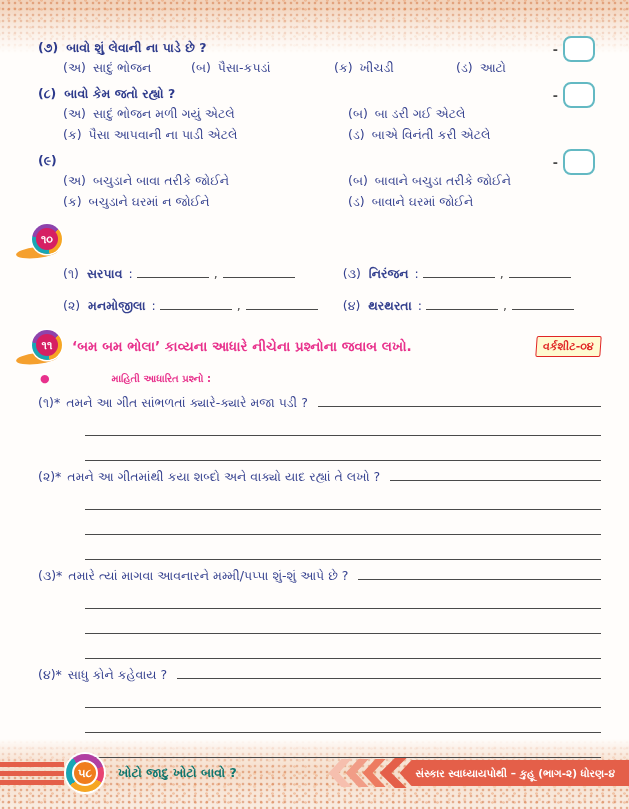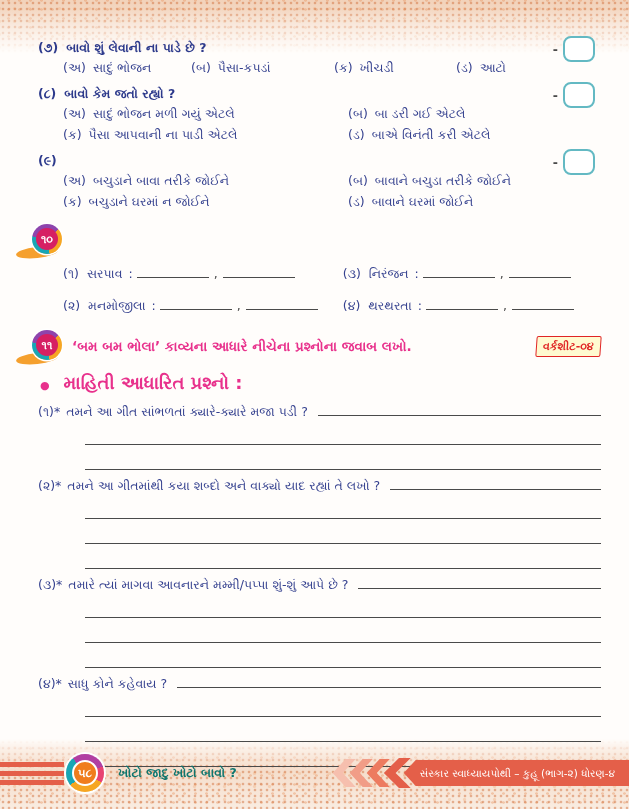--- a/index.html
+++ b/index.html
@@ -100,30 +100,30 @@
     transform: skewX(-4deg);
   }
 
   
   .s10-rows { margin-left: 25px; margin-bottom: 6px; }
   .s10-row { display: flex; margin-bottom: 16px; }
   .s10-half { display: flex; align-items: baseline; }
   .s10-half.left { width: 52%; }
   .s10-half.right { flex: 1; }
   .s10-label { margin-right: 8px; }
-  .s10-word { margin-right: 6px; }
+  .s10-word { margin-right: 6px; font-weight: bold; }
   .s10-colon { margin-right: 4px; }
   .w-line { display: inline-block; border-bottom: 1.6px solid #4a4a4a; height: 11px; }
   .w1 { width: 72px; } .w2 { width: 62px; }
   .s10-comma { margin: 0 5px; color: #4a4a4a; }
 
   
   .bullet-row { display: flex; align-items: baseline; margin: 2px 0 10px 2px; }
   .bullet { color: #e8318c; font-size: 11px; margin-right: 14px; }
-  .bullet-text { color: #e8318c; font-weight: bold; font-size: 18px; }
+  .bullet-text { color: #e8318c; font-weight: bold; font-size: 10px; margin-left: 48px; }
 
   .info-q { margin-bottom: 8px; }
   .info-q .q-row { margin-bottom: 0; }
   .q-line { flex: 1; border-bottom: 1.6px solid #4a4a4a; height: 12px; margin-left: 10px; min-width: 40px; }
   .full-line { border-bottom: 1.6px solid #4a4a4a; height: 25px; margin-left: 47px; }
   .info-label { font-weight: normal; margin-right: 6px; white-space: nowrap; }
 
   
   .footer {
     position: absolute; left: 0; right: 0; bottom: 16px;
@@ -149,21 +149,21 @@
 
   .banner-group { margin-left: auto; margin-right: 0; display: flex; align-items: center; }
   .chev {
     width: 24px; height: 28px; margin-right: -7px;
     clip-path: polygon(58% 0, 100% 0, 46% 50%, 100% 100%, 58% 100%, 4% 50%);
   }
   .c1 { background: #f6bfae; } .c2 { background: #f19d87; }
   .c3 { background: #ed7b60; } .c4 { background: #e45f49; width: 28px; height: 30px; }
   .book-banner {
     background: #e45f49; color: #fff;
-    font-size: 10.5px; font-weight: normal;
+    font-size: 10.5px; font-weight: bold;
     height: 26px; display: flex; align-items: center;
     padding: 0 14px 0 16px;
     clip-path: polygon(0 50%, 12px 0, 100% 0, 100% 100%, 12px 100%);
   }
 </style>
 </head>
 <body>
 
 <div class="page">
   <div class="tex tex-top"></div>

